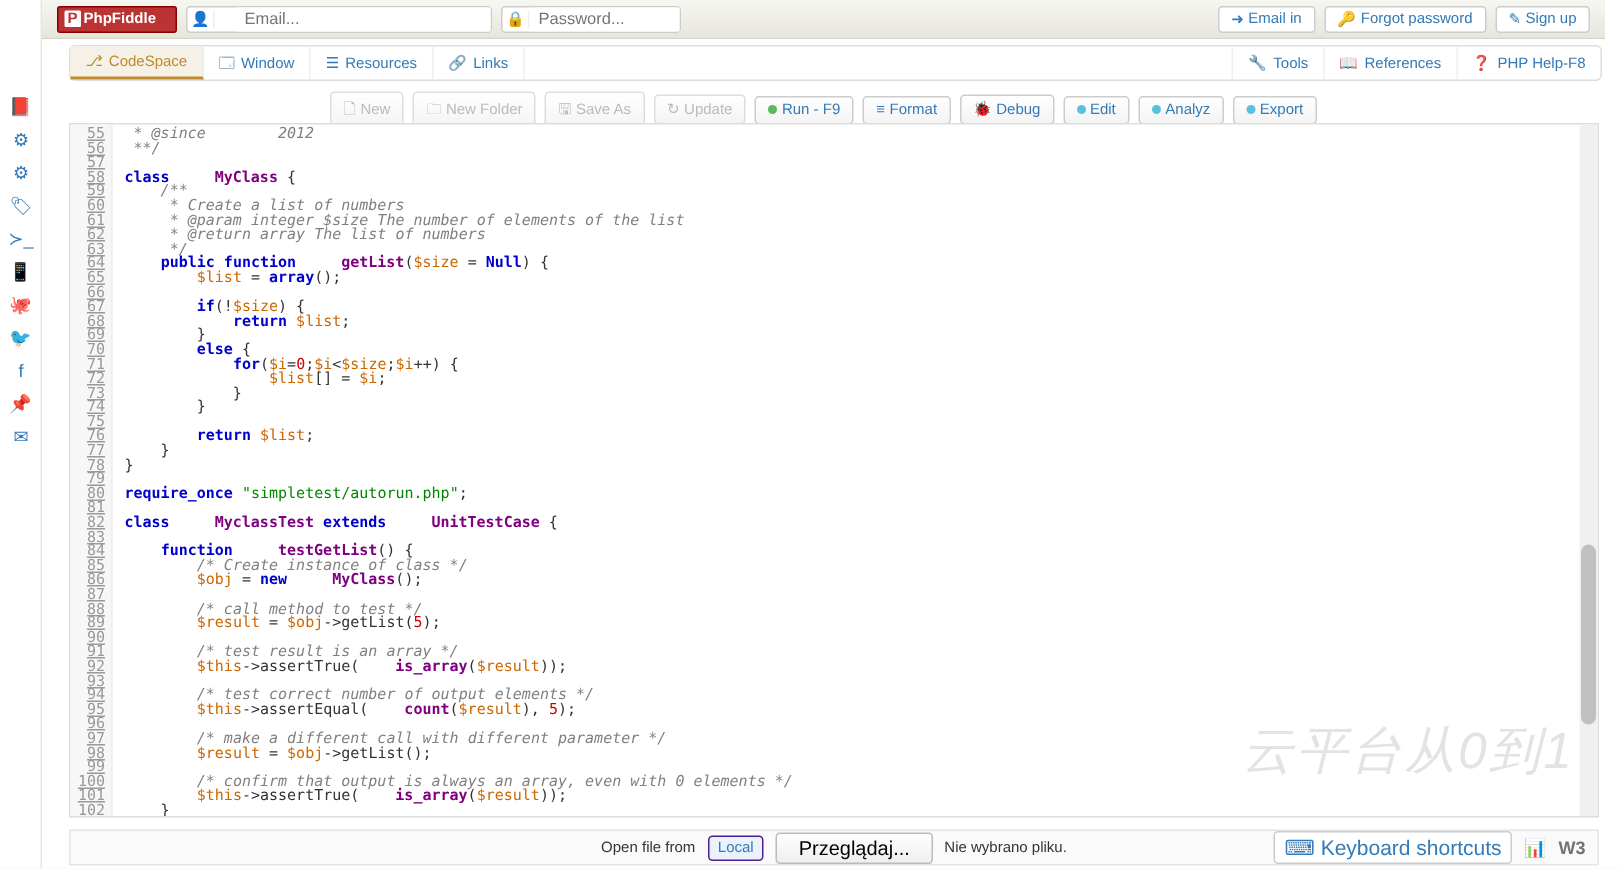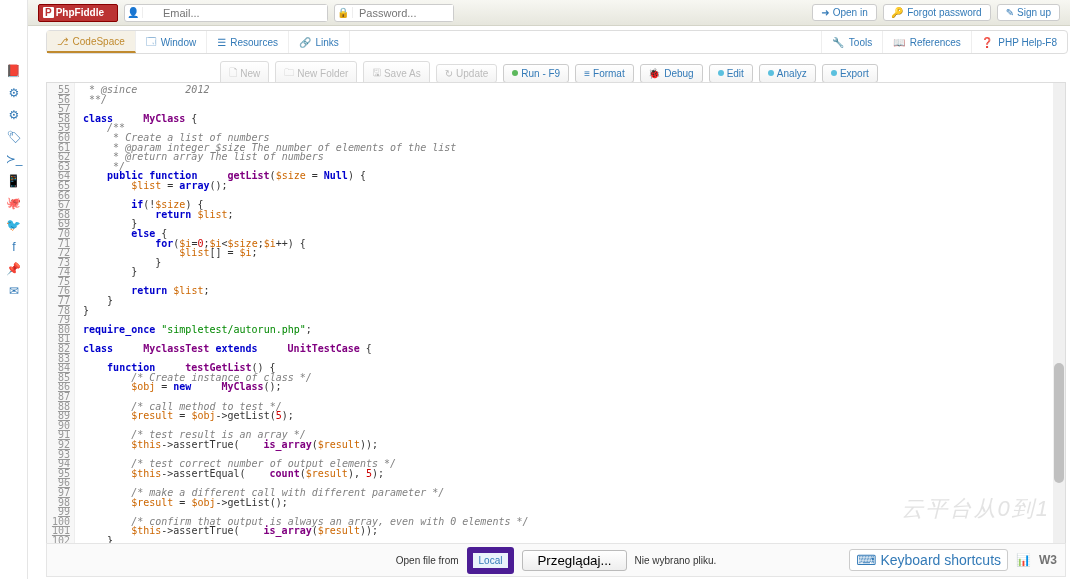--- a/index.html
+++ b/index.html
@@ -33,27 +33,27 @@
 .gutter { position: absolute; left: 0; top: 0; bottom: 0; width: 28px; background: #f7f7f7; border-right: 1px solid #eee; font-family: Consolas, monospace; font-size: 10px; color: #999; text-align: right; padding-right: 4px; line-height: 9.6px; padding-top: 2px; text-decoration: underline; }
 .code { position: absolute; left: 28px; right: 14px; top: 0; bottom: 0; font-family: Consolas, monospace; font-size: 10px; line-height: 9.6px; white-space: pre; padding: 2px 0 0 8px; color: #333; overflow: hidden; }
 .k { color: #0000cc; font-weight: bold; } 
 .kw { color: #800080; font-weight: bold; margin-left: 24px; } 
 .s { color: #008800; } 
 .c { color: #808080; font-style: italic; } 
 .v { color: #cc6600; } 
 .n { color: #cc0000; } 
 .scrollbar-v { position: absolute; right: 0; top: 0; bottom: 0; width: 12px; background: #f0f0f0; }
 .scrollbar-v .thumb { position: absolute; left: 1px; right: 1px; top: 280px; height: 120px; background: #c0c0c0; border-radius: 5px; }
-.footer { position: absolute; left: 18px; right: 4px; bottom: 2px; height: 34px; display: flex; align-items: center; justify-content: center; gap: 8px; border: 1px solid #e5e5e5; background: #fafafa; font-size: 10px; }
-.local-badge { border: 6px solid #4c1d95; background: #eaf3fb; color: #337ab7; border-radius: 3px; padding: 2px 6px; }
+.footer { position: absolute; left: 18px; right: 4px; bottom: 2px; height: 24px; display: flex; align-items: center; justify-content: center; gap: 8px; border: 1px solid #e5e5e5; background: #fafafa; font-size: 10px; }
+.local-badge { border: 1px solid #4c1d95; background: #eaf3fb; color: #337ab7; border-radius: 3px; padding: 2px 6px; }
 .browse-btn { border: 1px solid #bbb; background: linear-gradient(#fff,#eee); border-radius: 3px; padding: 2px 14px; cursor: pointer; }
 .footer-right { position: absolute; right: 8px; display: flex; align-items: center; gap: 8px; }
 .kbd-btn { border: 1px solid #ccc; background: #fff; border-radius: 3px; padding: 2px 6px; font-size: 14px; color: #337ab7; cursor: pointer; }
 .mini-ico { font-size: 12px; color: #c33; }
-.watermark { position: absolute; right: 30px; bottom: 55px; font-size: 22px; color: rgba(200,200,200,.5); font-style: italic; pointer-events: none; letter-spacing: 2px; }
+.watermark { position: absolute; right: 30px; bottom: 55px; font-size: 34px; color: rgba(200,200,200,.5); font-style: italic; pointer-events: none; letter-spacing: 2px; }
 </style>
 </head>
 <body>
 
 <div class="page-wrap">
 
   <div class="left-rail" id="left-rail">
       <div class="rail-icon">📕</div>
       <div class="rail-icon">⚙</div>
       <div class="rail-icon">⚙</div>
@@ -76,21 +76,21 @@
         </div>
       <div class="input-group">
         <span class="ig-icon">👤</span>
         <input class="email-in" placeholder="Email..." style="">
       </div>
       <div class="input-group">
         <span class="ig-icon">🔒</span>
         <input class="pass-in" type="password" placeholder="Password..." style="">
       </div>
       <div class="topbar-right">
-        <button class="btn-sm">➜ <span>Open in</span></button>
+        <button class="btn-sm">➜ <span>Email in</span></button>
         <button class="btn-sm">🔑 <span>Forgot password</span></button>
         <button class="btn-sm">✎ <span>Sign up</span></button>
       </div>
     </div>
 
     <div class="tabbar" id="tabbar">
       <div class="tab active"><span>⎇</span> CodeSpace</div>
         <div class="tab"><span>🗔</span> Window</div>
         <div class="tab"><span>☰</span> Resources</div>
         <div class="tab"><span>🔗</span> Links</div>

